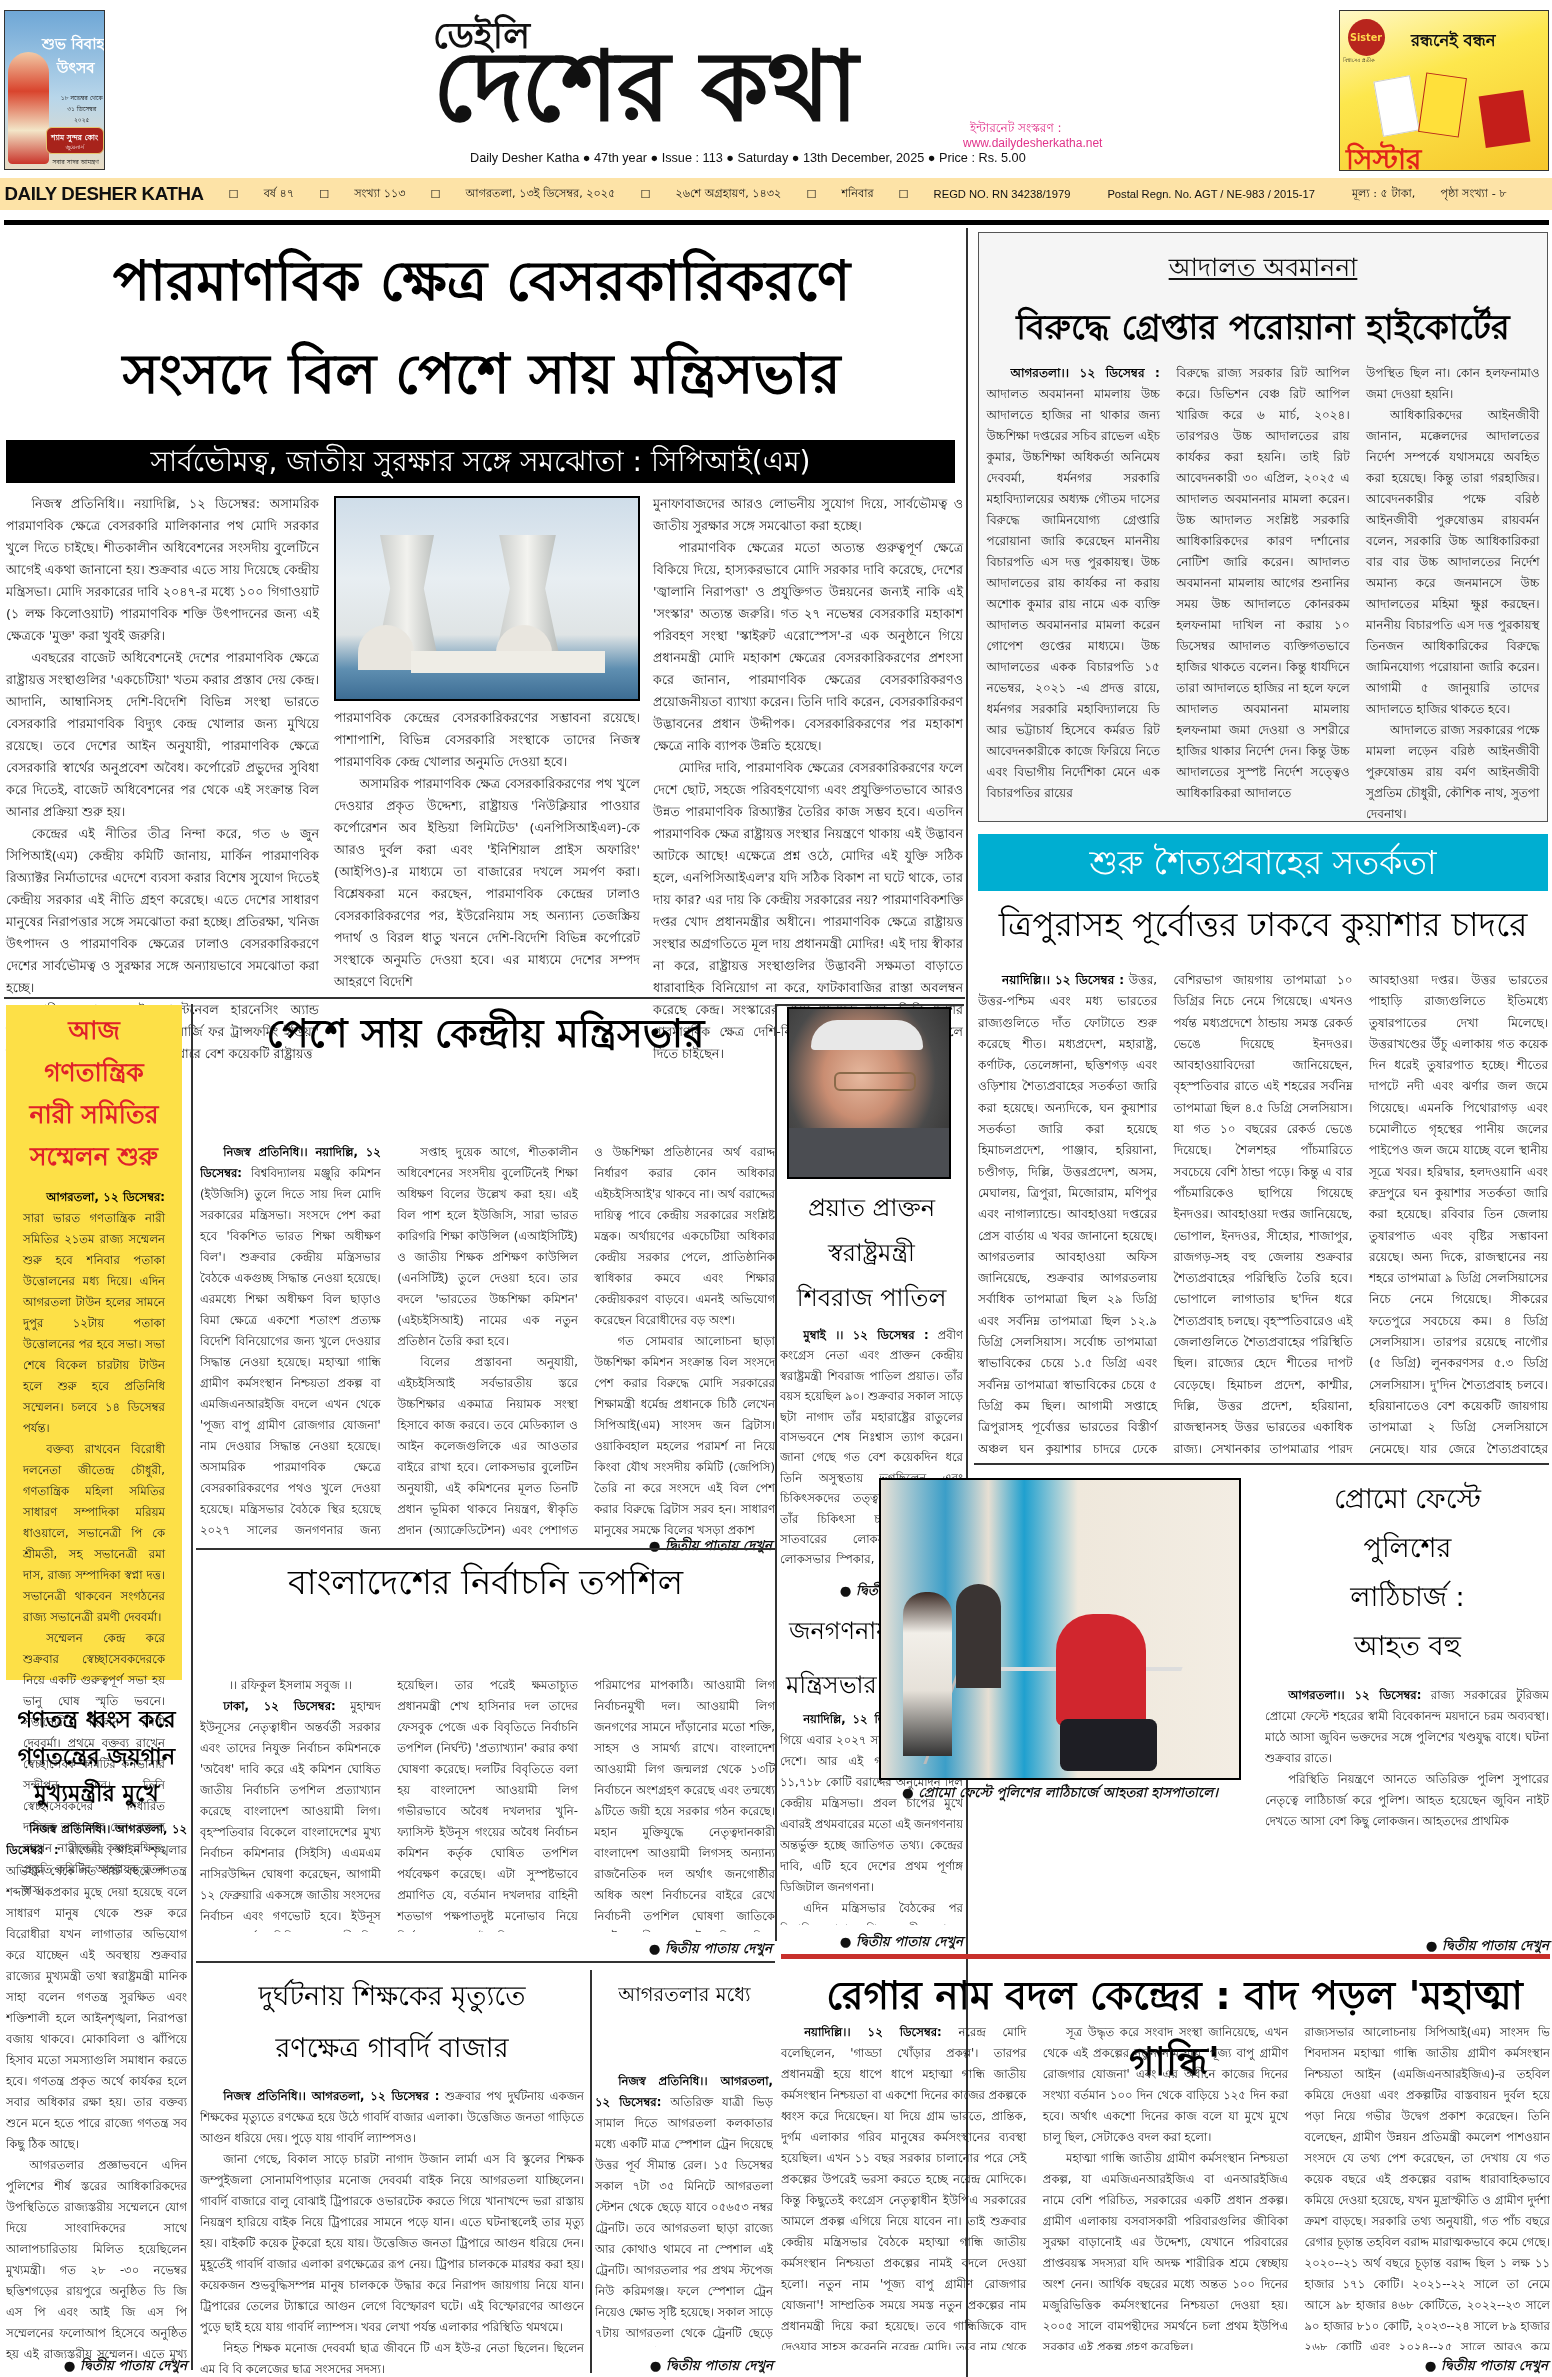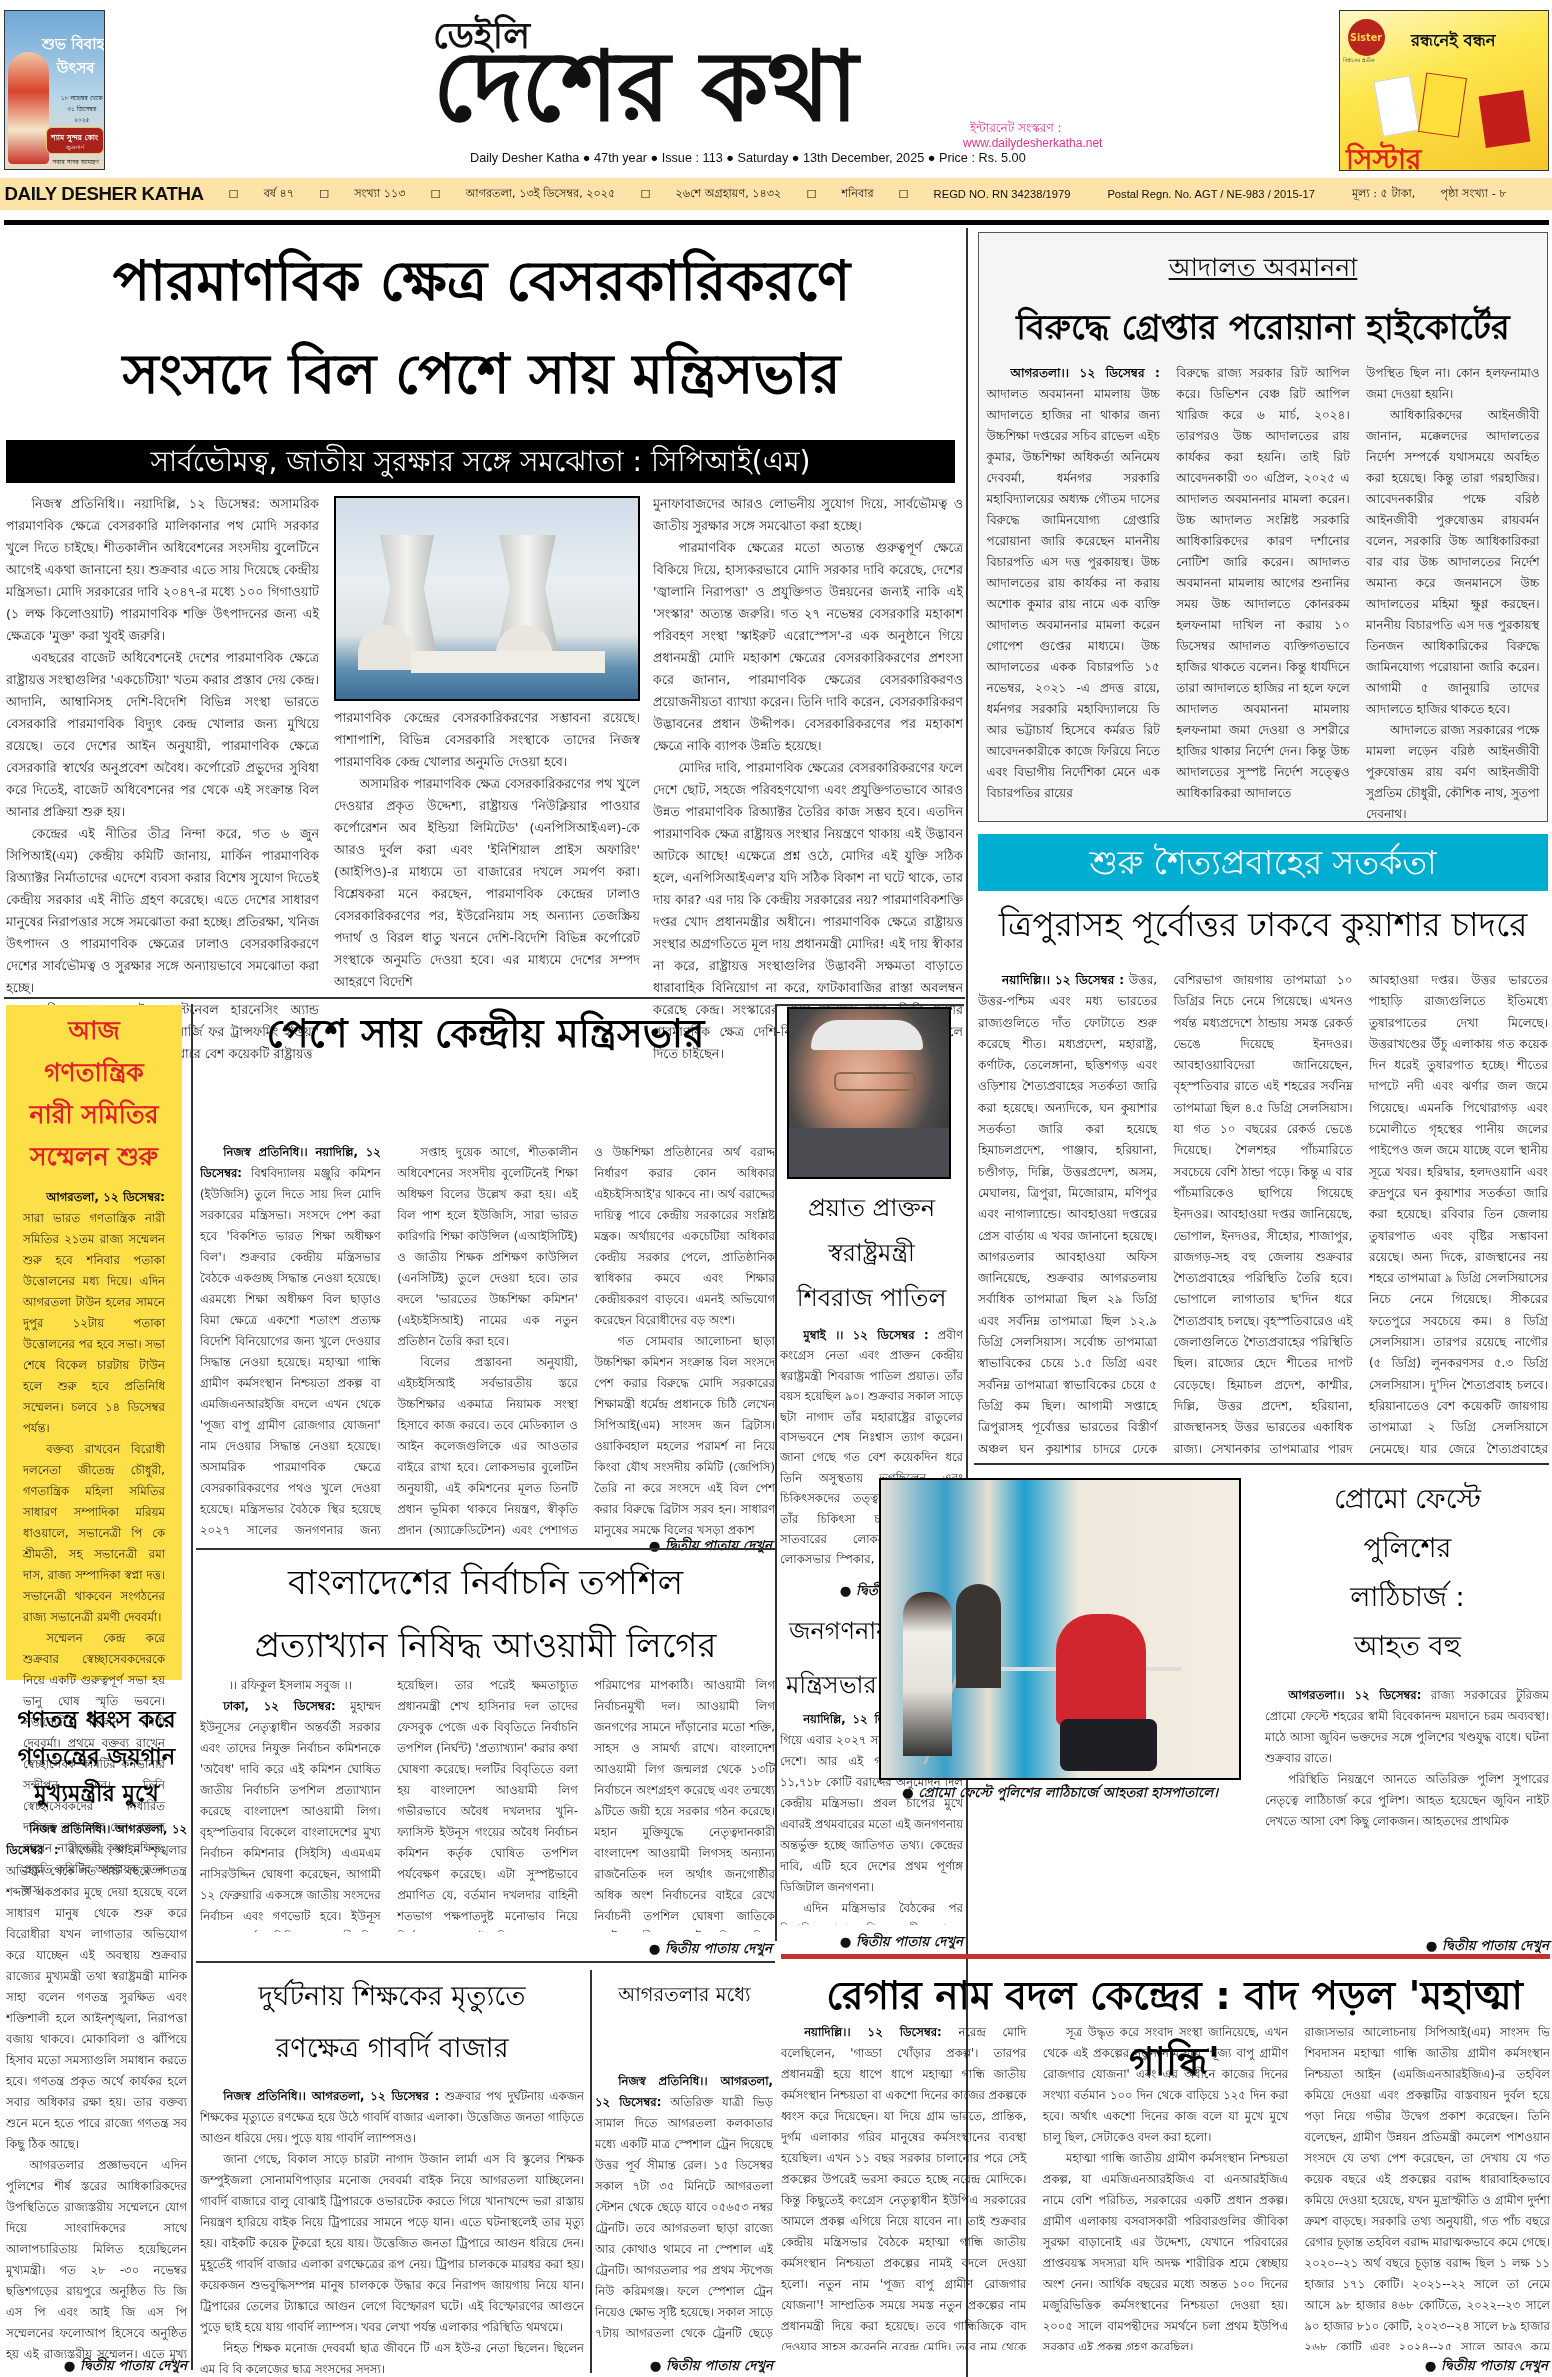--- a/index.html
+++ b/index.html
@@ -225,21 +225,20 @@
 </div>
 <div class="abs txt" style="left:1265px;top:1685px;width:284px;height:243px;font-size:11.6px;line-height:21px;overflow:hidden;">
   <p><span class="dateline">আগরতলা।। ১২ ডিসেম্বর:</span> <span>রাজ্য সরকারের টুরিজম প্রোমো ফেস্টে শহরের স্বামী বিবেকানন্দ ময়দানে চরম অব্যবস্থা। মাঠে আসা জুবিন ভক্তদের সঙ্গে পুলিশের খণ্ডযুদ্ধ বাধে। ঘটনা শুক্রবার রাতে।</span></p>
   <p>পরিস্থিতি নিয়ন্ত্রণে আনতে অতিরিক্ত পুলিশ সুপারের নেতৃত্বে লাঠিচার্জ করে পুলিশ। আহত হয়েছেন জুবিন নাইট দেখতে আসা বেশ কিছু লোকজন। আহতদের প্রাথমিক</p>
 </div>
 <div class="abs cont" style="left:1265px;top:1931px;width:284px;">দ্বিতীয় পাতায় দেখুন</div>
 
 <div class="rule-h" style="left:196px;top:1548px;width:579px;"></div>
 <div class="abs hl" style="left:196px;top:1551px;width:579px;font-size:34px;line-height:63px;font-weight:normal;">
   <div>বাংলাদেশের নির্বাচনি তপশিল</div>
-  <div>প্রত্যাখ্যান নিষিদ্ধ আওয়ামী লিগের</div>
 </div>
 <div class="abs cols3 txt" style="left:200px;top:1675px;width:575px;height:257px;font-size:11.6px;line-height:21px;overflow:hidden;">
   <div>
     <div style="text-align:center;font-weight:normal;">।। রফিকুল ইসলাম সবুজ ।।</div>
     <p><span class="dateline">ঢাকা, ১২ ডিসেম্বর:</span> <span>মুহাম্মদ ইউনূসের নেতৃত্বাধীন অন্তর্বর্তী সরকার এবং তাদের নিযুক্ত নির্বাচন কমিশনকে 'অবৈধ' দাবি করে এই কমিশন ঘোষিত জাতীয় নির্বাচনি তপশিল প্রত্যাখ্যান করেছে বাংলাদেশ আওয়ামী লিগ। বৃহস্পতিবার বিকেলে বাংলাদেশের মুখ্য নির্বাচন কমিশনার (সিইসি) এএমএম নাসিরউদ্দিন ঘোষণা করেছেন, আগামী ১২ ফেব্রুয়ারি একসঙ্গে জাতীয় সংসদের নির্বাচন এবং গণভোট হবে। ইউনূস সরকার কর্তৃক নিষিদ্ধ আওয়ামী লিগ তাতে অংশ নিতে পারবে না বলেও ঘোষণায় বলা</span></p>
   </div>
   <div>
       <p style="text-indent:0">হয়েছিল। তার পরেই ক্ষমতাচ্যুত প্রধানমন্ত্রী শেখ হাসিনার দল তাদের ফেসবুক পেজে এক বিবৃতিতে নির্বাচনি তপশিল (নির্ঘন্ট) 'প্রত্যাখ্যান' করার কথা ঘোষণা করেছে। দলটির বিবৃতিতে বলা হয় বাংলাদেশ আওয়ামী লিগ গভীরভাবে অবৈধ দখলদার খুনি-ফ্যাসিস্ট ইউনূস গংয়ের অবৈধ নির্বাচন কমিশন কর্তৃক ঘোষিত তপশিল পর্যবেক্ষণ করেছে। এটা সুস্পষ্টভাবে প্রমাণিত যে, বর্তমান দখলদার বাহিনী শতভাগ পক্ষপাতদুষ্ট মনোভাব নিয়ে নির্বাচন করছে। এই পরিবেশে স্বচ্ছতা ও নিরপেক্ষতা বজায় রেখে জনগণের মতামতের প্রতিফলন অসম্ভব। নির্বাচনই জনপ্রিয়তা</p>
     </div>
   <div>

